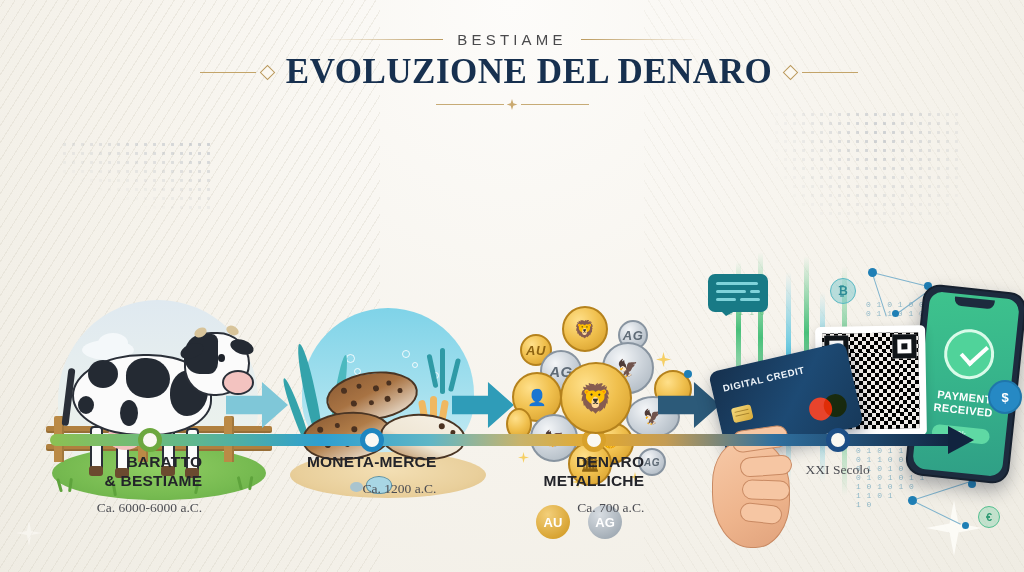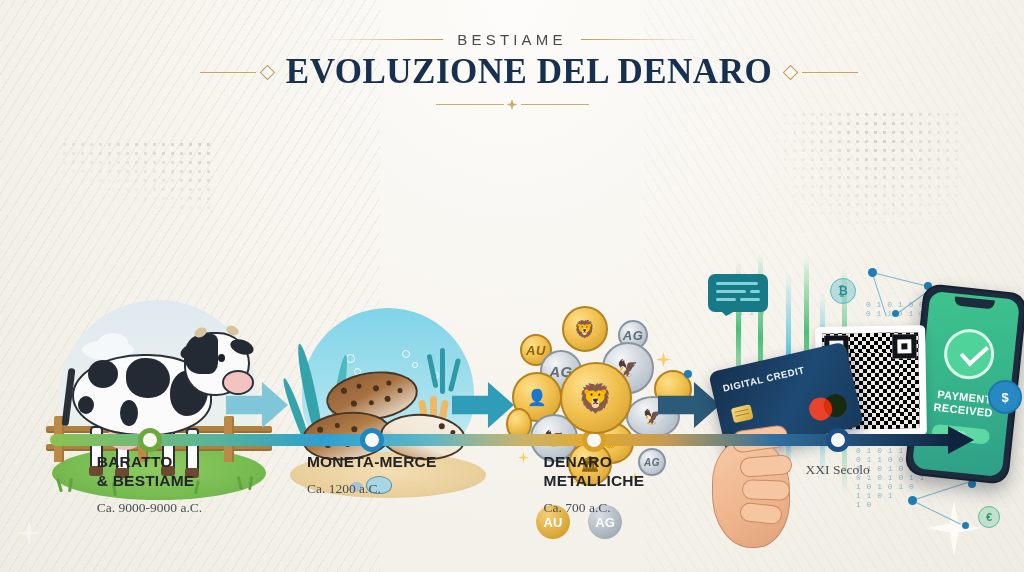--- a/index.html
+++ b/index.html
@@ -198,21 +198,21 @@
 
   
   .tl{position:absolute;left:0;top:420px;width:1024px;height:40px;}
   .tl-bar{position:absolute;left:50px;top:14px;width:905px;height:12px;border-radius:6px;
     background:linear-gradient(90deg,#8cc152 0%,#5fb78f 16%,#2e9fd0 30%,#5fb6c6 42%,#c9b36a 52%,#e3a92f 60%,#c49c54 68%,#2f6f9e 80%,#11243f 100%);}
   .tl-head{position:absolute;left:948px;top:6px;width:0;height:0;
     border-top:14px solid transparent;border-bottom:14px solid transparent;border-left:26px solid #11243f;}
   .tl-dot{position:absolute;top:8px;width:24px;height:24px;border-radius:50%;background:#faf8f3;
     box-sizing:border-box;transform:translateX(-12px);}
   .steps{position:absolute;left:0;top:452px;width:1024px;height:110px;}
-  .step{position:absolute;text-align:left;transform:translateX(-50%);}
+  .step{position:absolute;text-align:right;transform:translateX(-50%);}
   .step h3{margin:0;font-size:15.5px;font-weight:700;color:#23242a;letter-spacing:.2px;line-height:19px;white-space:pre-line;}
   .step p{margin:10px 0 0;font-size:13.5px;color:#4c4d53;font-weight:400;font-family:Liberation Serif, serif;}
 </style>
 </head>
 <body>
 
 <div id="stage">
 
   <div class="bg-diag"></div>
   <div class="bg-diag right"></div>
@@ -488,21 +488,21 @@
         <span class="tl-dot" style="left: 36.3%; border: 5px solid rgb(31, 134, 192);"></span>
         <span class="tl-dot" style="left: 58%; border: 5px solid rgb(216, 161, 43);"></span>
         <span class="tl-dot" style="left: 81.8%; border: 5px solid rgb(29, 78, 134);"></span>
       </div>
   </div>
 
   <div class="steps" id="steps">
       <div class="step" style="left: 14.6%;">
         <h3>BARATTO
 &amp; BESTIAME</h3>
-        <p>Ca. 9000-9000 a.C.</p>
+        <p>Ca. 6000-6000 a.C.</p>
       </div>
       <div class="step" style="left: 36.3%;">
         <h3>MONETA-MERCE</h3>
         <p>Ca. 1200 a.C.</p>
       </div>
       <div class="step" style="left: 58%;">
         <h3>DENARO
 METALLICHE</h3>
         <p>Ca. 700 a.C.</p>
       </div>

